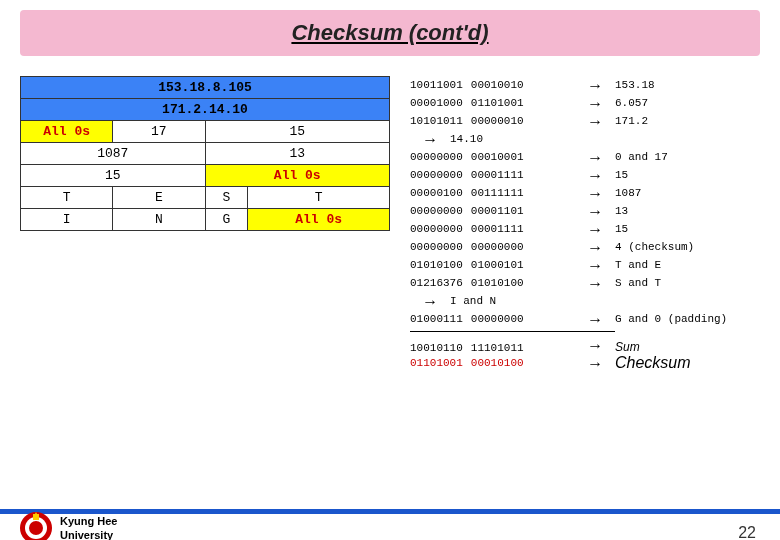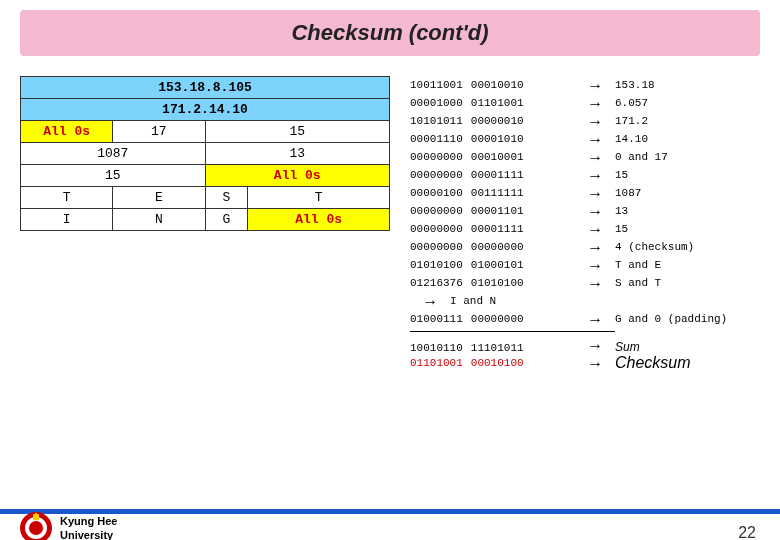--- a/index.html
+++ b/index.html
@@ -19,20 +19,21 @@
       position: relative;
     }
 
     
     .title-bar {
       background: #f4b8d0;
       text-align: center;
       padding: 10px 20px;
       margin: 10px 20px;
       border-radius: 4px;
+      text-decoration: underline;
     }
     .title-bar h1 {
       font-size: 22px;
       font-weight: bold;
       color: #222;
       font-style: italic;
     }
 
     
     .content {
@@ -54,21 +55,21 @@
       border-collapse: collapse;
       font-size: 13px;
       font-family: 'Courier New', monospace;
     }
     .ip-table td, .ip-table th {
       border: 1px solid #333;
       text-align: center;
       padding: 3px 4px;
     }
 
-    .row-yellow { background: #7dd3fc; font-weight: bold; }
+    .row-yellow { background: #3b82f6; font-weight: bold; }
     .cell-yellow { background: #ffff00; color: #cc0000; font-weight: bold; }
     .cell-all0s-yellow { background: #ffff00; color: #cc0000; font-weight: bold; }
 
     
     .right-section {
       flex: 1;
       font-family: 'Courier New', monospace;
       font-size: 11px;
       position: relative;
     }
@@ -267,24 +268,20 @@
         <div class="bin-row">
           <div class="bin-pair">
             <span>10101011</span>
             <span>00000010</span>
           </div>
           <div class="arrow">→</div>
           <span class="result-text">171.2</span>
         </div>
 
         <div class="bin-row">
-          <div class="bin-pair">
-            <span>00001110</span>
-            <span>00001010</span>
-          </div>
           <div class="arrow">→</div>
           <span class="result-text">14.10</span>
         </div>
 
         <div class="bin-row">
           <div class="bin-pair">
             <span>00000000</span>
             <span>00010001</span>
           </div>
           <div class="arrow">→</div>

